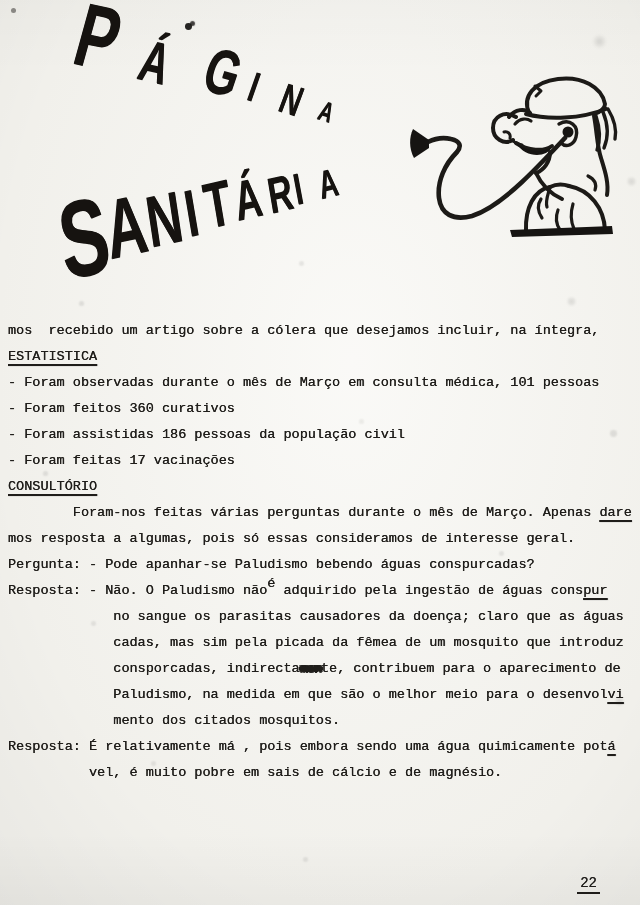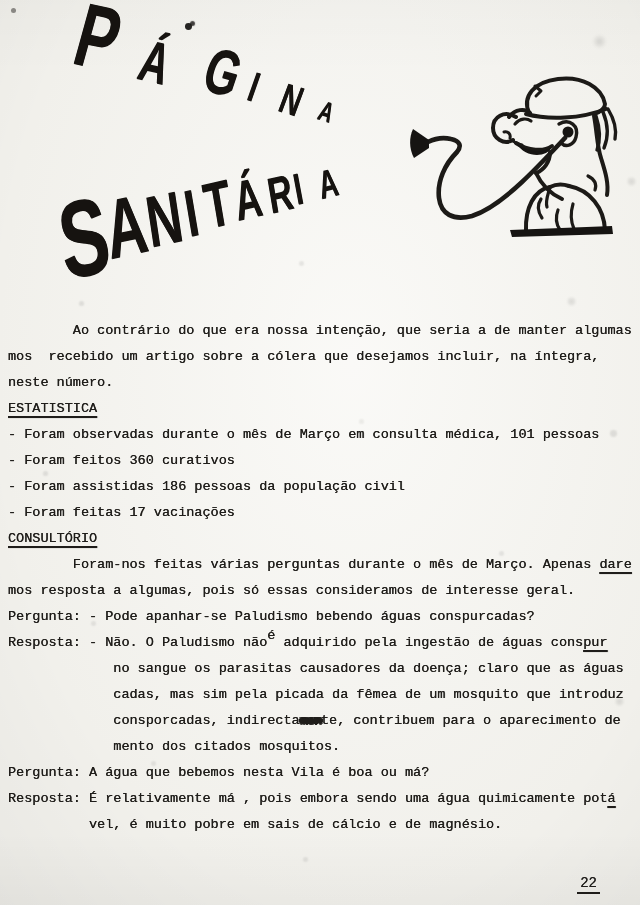--- a/index.html
+++ b/index.html
@@ -136,37 +136,35 @@
     </g>
     <g fill="#161412" stroke="none">
       <path d="M119,104 C131,112 145,113 154,107 C149,118 127,118 119,104 Z"></path>
       <circle cx="170" cy="92" r="5.5"></circle>
       <path d="M15,89 L31,100 L31,108 L16,118 C11,109 11,97 15,89 Z"></path>
       <path d="M112,190 L214,186 L215,194 L114,197 Z"></path>
     </g>
   </svg>
 
   <div class="body-text" id="body-text">
-      <div class="tline"><span>        Ao contrário do que era nossa intenção, que seria a de manter algumas</span></div>
       <div class="tline"><span>mos  recebido um artigo sobre a cólera que desejamos incluir, na íntegra,</span></div>
-      <div class="tline"><span>neste número.</span></div>
       <div class="tline"><span class="seg-u">ESTATISTICA</span></div>
       <div class="tline"><span>- Foram observadas durante o mês de Março em consulta médica, 101 pessoas</span></div>
       <div class="tline"><span>- Foram feitos 360 curativos</span></div>
       <div class="tline"><span>- Foram assistidas 186 pessoas da população civil</span></div>
       <div class="tline"><span>- Foram feitas 17 vacinações</span></div>
       <div class="tline"><span class="seg-u">CONSULTÓRIO</span></div>
       <div class="tline"><span>        Foram-nos feitas várias perguntas durante o mês de Março. Apenas </span><span class="seg-u">dare</span></div>
       <div class="tline"><span>mos resposta a algumas, pois só essas consideramos de interesse geral.</span></div>
       <div class="tline"><span>Pergunta: - Pode apanhar-se Paludismo bebendo águas conspurcadas?</span></div>
       <div class="tline"><span>Resposta: - Não. O Paludismo não</span><span class="seg-sup">é</span><span> adquirido pela ingestão de águas cons</span><span class="seg-u">pur</span></div>
       <div class="tline"><span>             no sangue os parasitas causadores da doença; claro que as águas</span></div>
       <div class="tline"><span>             cadas, mas sim pela picada da fêmea de um mosquito que introduz</span></div>
       <div class="tline"><span>             consporcadas, indirecta</span><span class="seg-ot">men</span><span>te, contribuem para o aparecimento de</span></div>
+      <div class="tline"><span>             Paludismo, na medida em que são o melhor meio para o desenvol</span><span class="seg-u">vi</span></div>
       <div class="tline"><span>             mento dos citados mosquitos.</span></div>
-      <div class="tline"><span>Pergunta: A água que bebemos nesta Vila é boa ou má?</span></div>
       <div class="tline"><span>Resposta: É relativamente má , pois embora sendo uma água quimicamente pot</span><span class="seg-u">á</span></div>
       <div class="tline"><span>          vel, é muito pobre em sais de cálcio e de magnésio.</span></div>
     </div>
 
   <div class="page-number">22</div>
 
 </div>
 
 </body></html>

